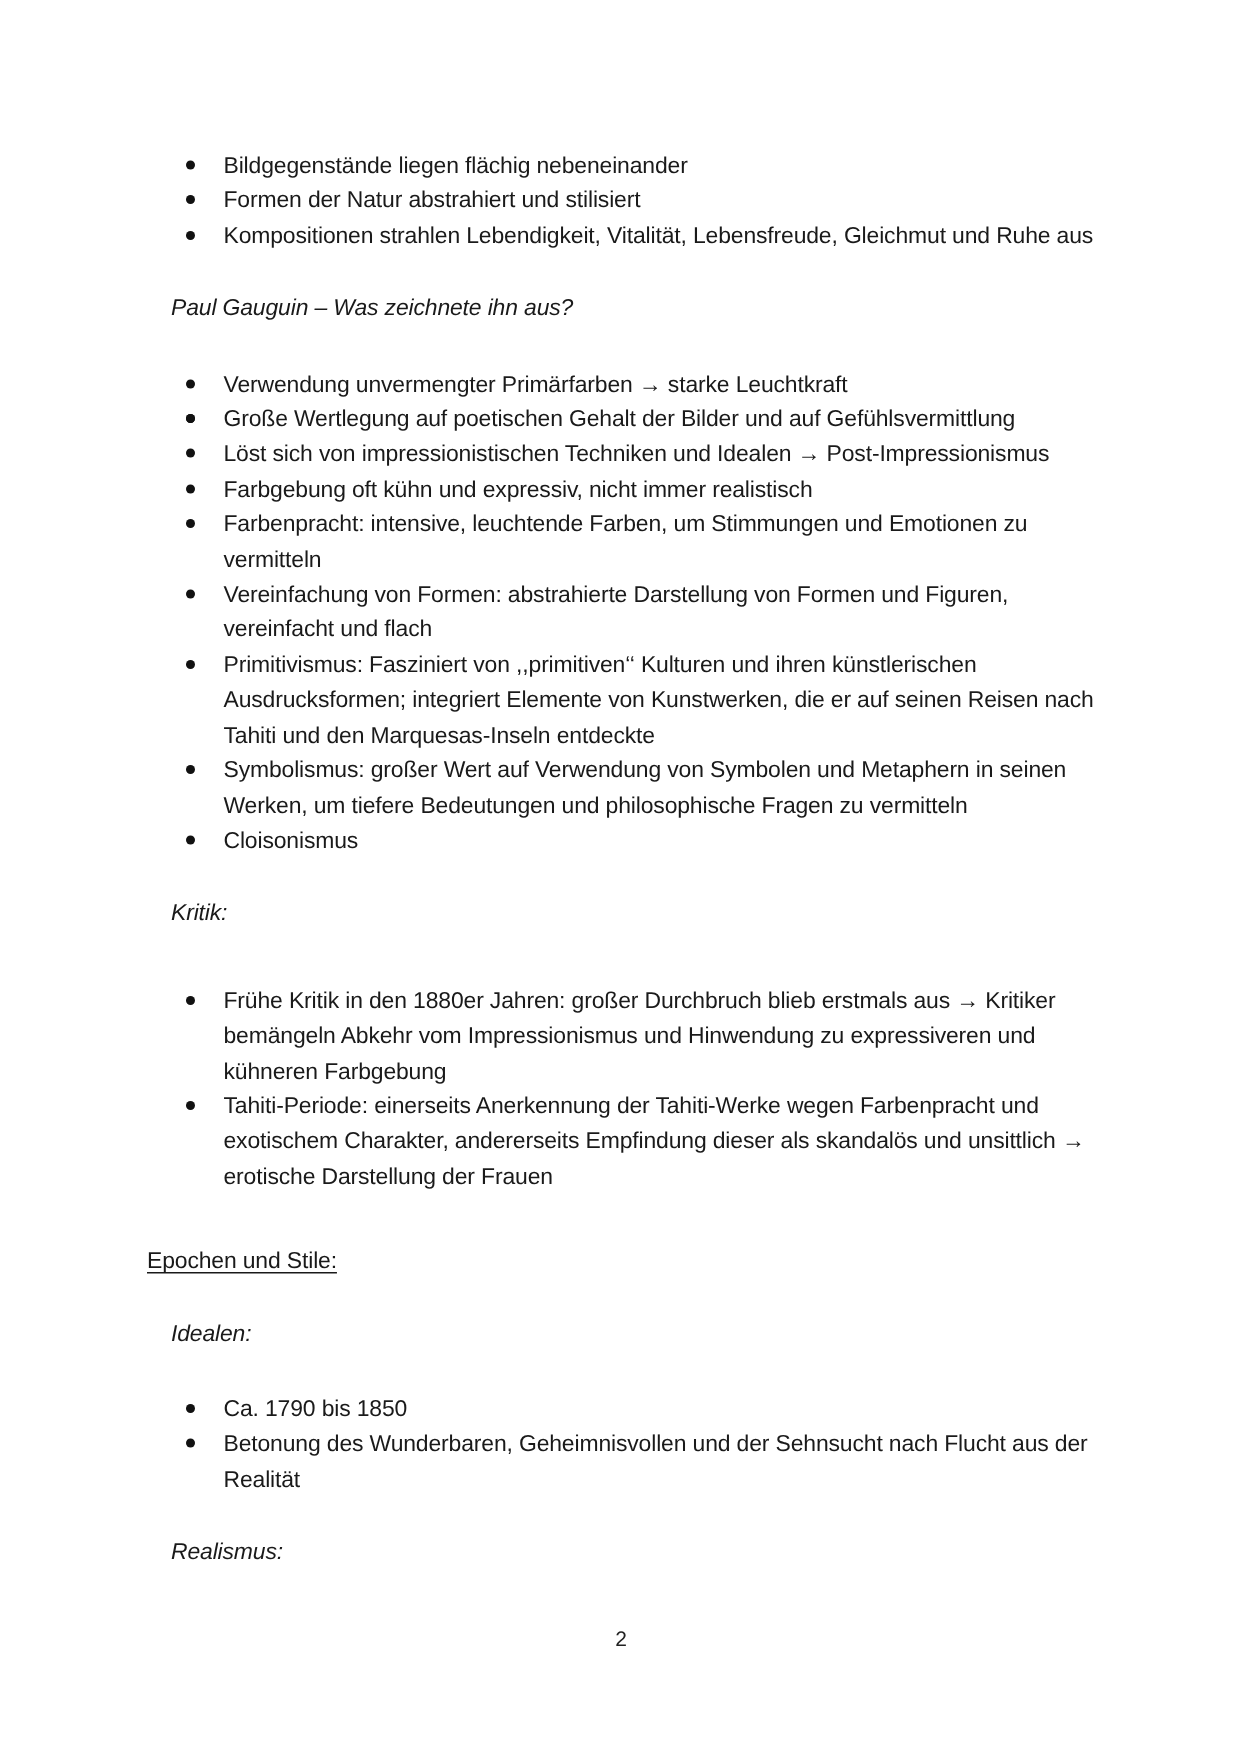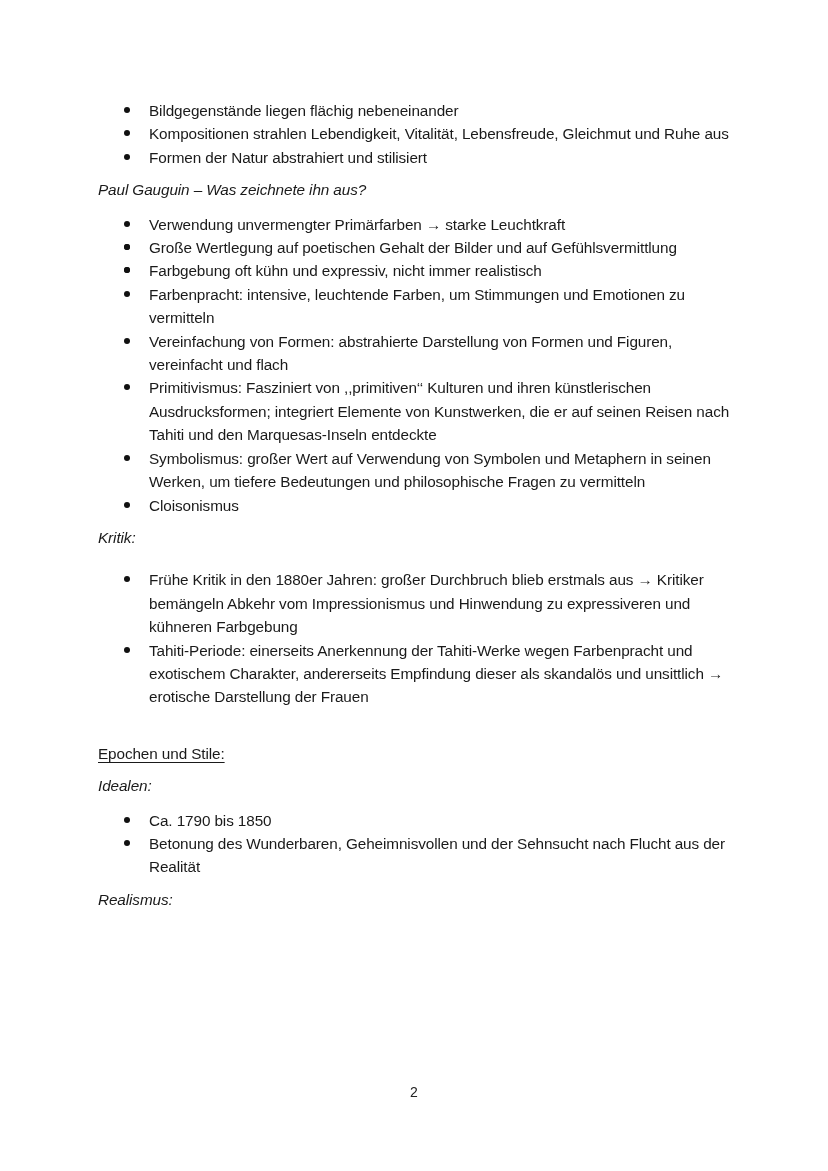--- a/index.html
+++ b/index.html
@@ -46,21 +46,21 @@
       position: absolute;
       left: 26px;
       top: 8px;
       width: 6px;
       height: 6px;
       border-radius: 50%;
       background: #111;
     }
     .heading-italic {
       font-style: italic;
-      margin: 0;
+      margin: 16px;
     }
     .heading-underline {
       text-decoration: underline;
       text-underline-offset: 3px;
       margin: 0;
     }
     .gap-sm { height: 9px; }
     .gap-md { height: 11px; }
     .gap-lg { height: 33px; }
     .page-number {
@@ -74,33 +74,33 @@
     }
   </style>
 </head>
 <body>
 
 <div class="page">
   <div class="content">
 
     <ul class="bullets">
       <li><span class="dot"></span><span>Bildgegenstände liegen flächig nebeneinander</span></li>
+      <li><span class="dot"></span><span>Formen der Natur abstrahiert und stilisiert</span></li>
       <li><span class="dot"></span><span>Kompositionen strahlen Lebendigkeit, Vitalität, Lebensfreude, Gleichmut und Ruhe aus</span></li>
-      <li><span class="dot"></span><span>Formen der Natur abstrahiert und stilisiert</span></li>
     </ul>
 
     <div class="gap-sm"></div>
     <p class="heading-italic">Paul Gauguin – Was zeichnete ihn aus?</p>
     <div class="gap-md"></div>
 
     <ul class="bullets">
       <li><span class="dot"></span><span>Verwendung unvermengter Primärfarben → starke Leuchtkraft</span></li>
       <li><span class="dot"></span></li>
       <li><span class="dot"></span><span>Große Wertlegung auf poetischen Gehalt der Bilder und auf Gefühlsvermittlung</span></li>
-      <li><span class="dot"></span></li>
+      <li><span class="dot"></span><span>Löst sich von impressionistischen Techniken und Idealen → Post-Impressionismus</span></li>
       <li><span class="dot"></span><span>Farbgebung oft kühn und expressiv, nicht immer realistisch</span></li>
       <li><span class="dot"></span><span>Farbenpracht: intensive, leuchtende Farben, um Stimmungen und Emotionen zu vermitteln</span></li>
       <li><span class="dot"></span><span>Vereinfachung von Formen: abstrahierte Darstellung von Formen und Figuren, vereinfacht und flach</span></li>
       <li><span class="dot"></span><span>Primitivismus: Fasziniert von ,,primitiven‘‘ Kulturen und ihren künstlerischen Ausdrucksformen; integriert Elemente von Kunstwerken, die er auf seinen Reisen nach Tahiti und den Marquesas-Inseln entdeckte</span></li>
       <li><span class="dot"></span><span>Symbolismus: großer Wert auf Verwendung von Symbolen und Metaphern in seinen Werken, um tiefere Bedeutungen und philosophische Fragen zu vermitteln</span></li>
       <li><span class="dot"></span><span>Cloisonismus</span></li>
     </ul>
 
     <div class="gap-sm"></div>
     <p class="heading-italic">Kritik:</p>

